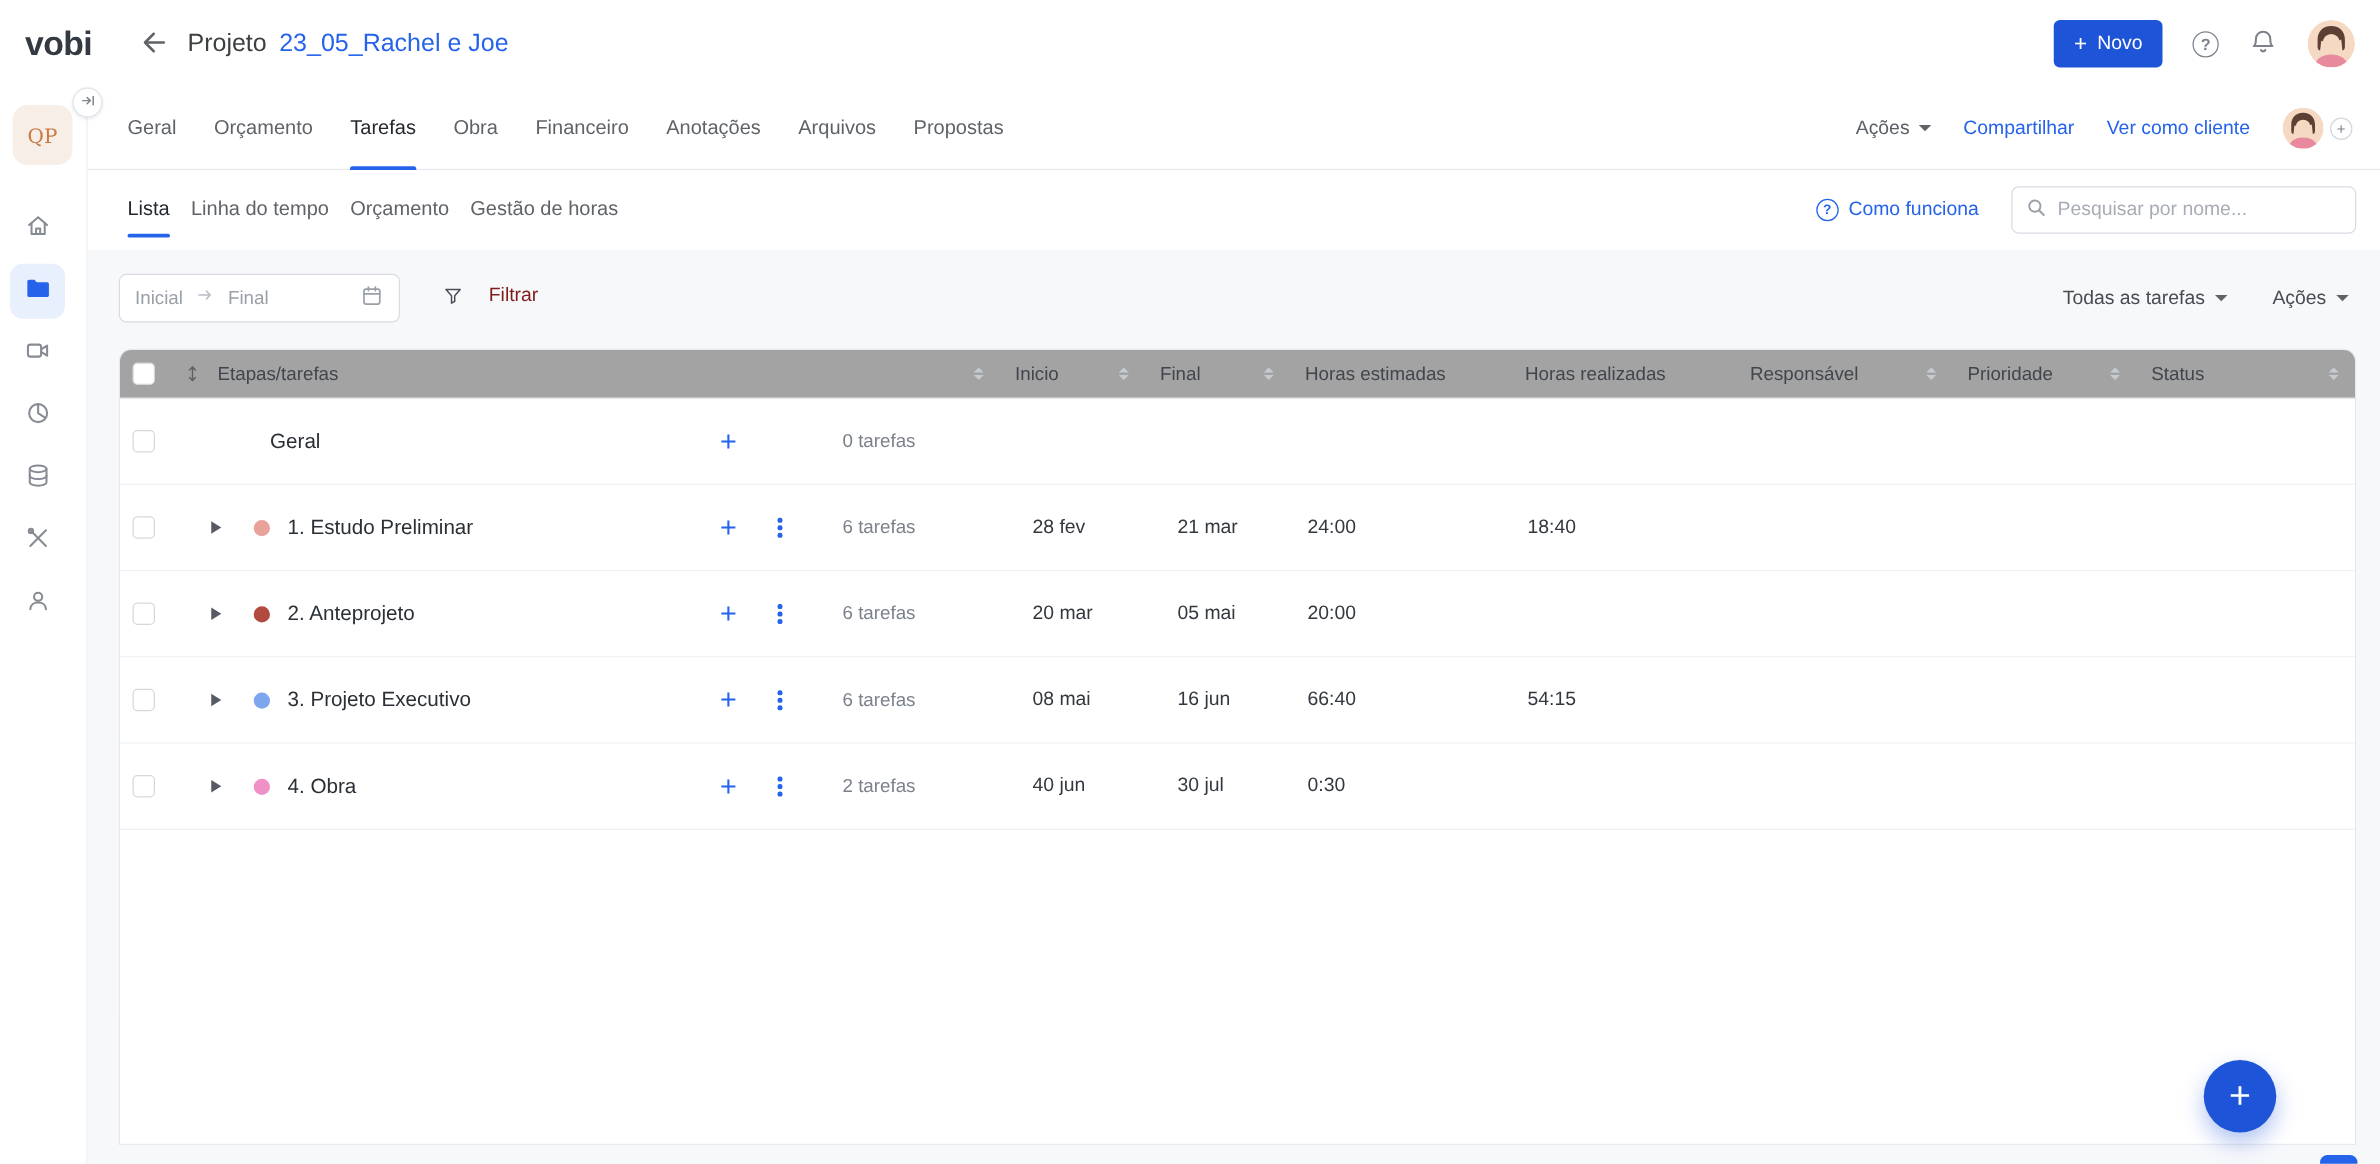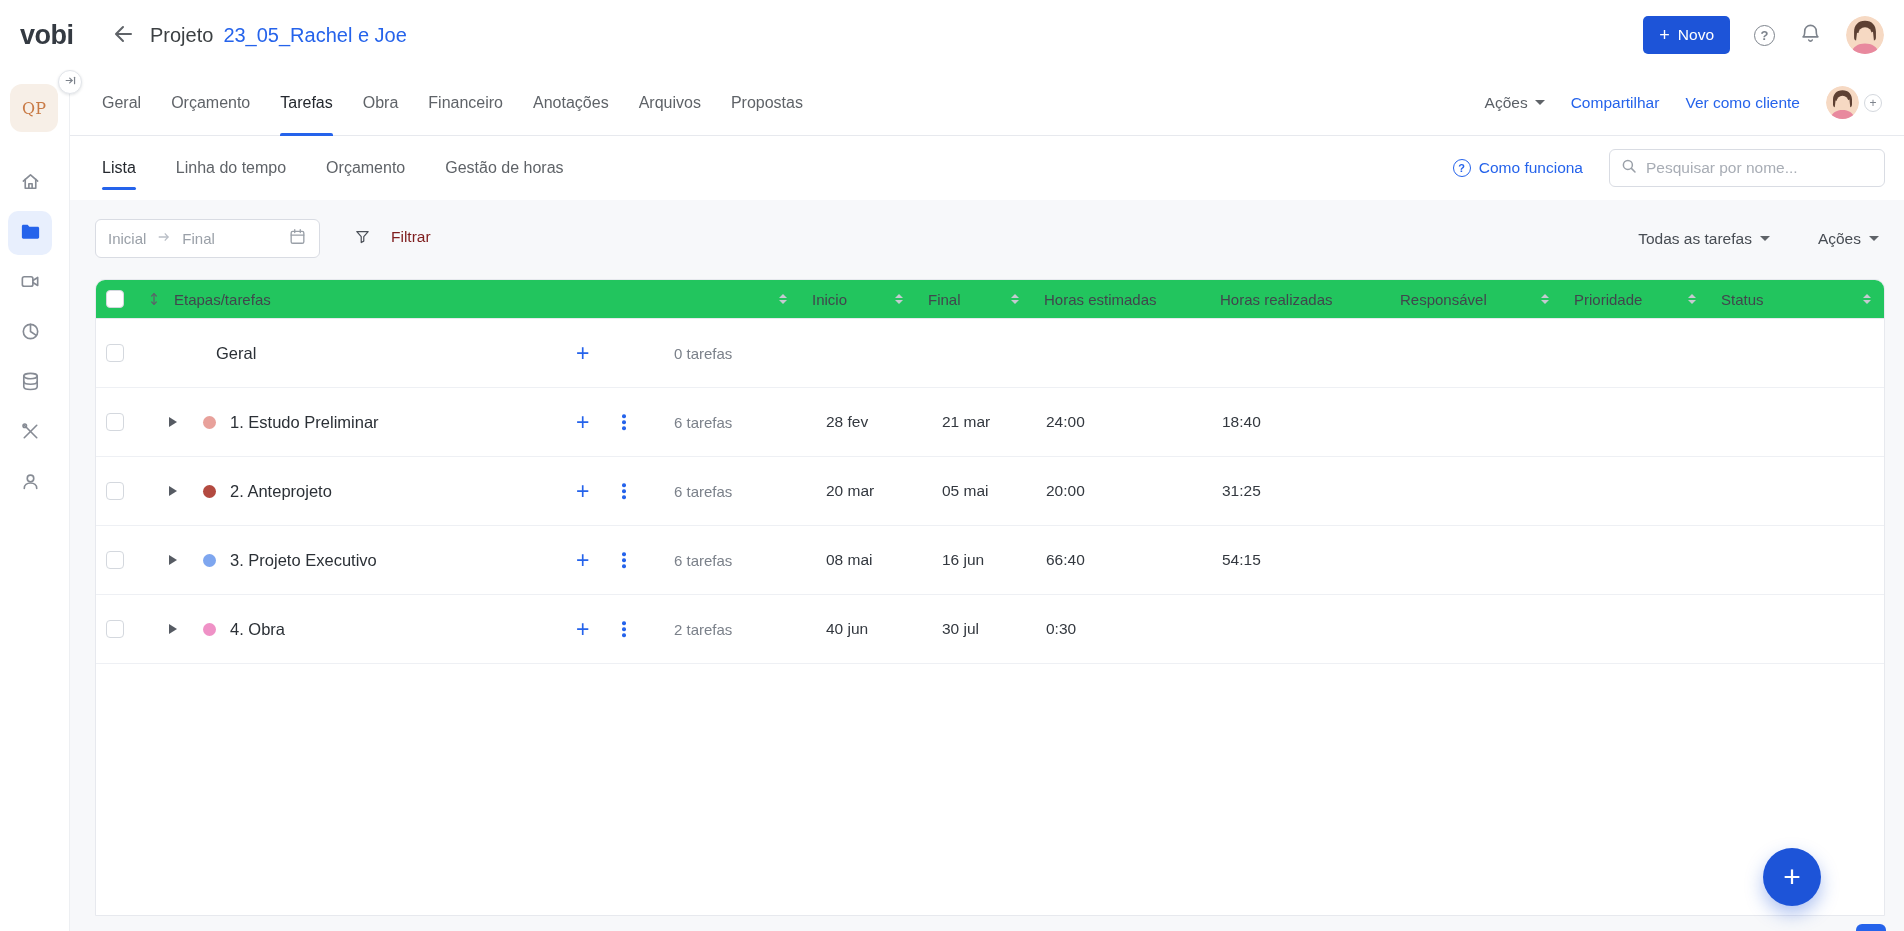--- a/index.html
+++ b/index.html
@@ -82,21 +82,21 @@
     width:18px; height:18px; border-radius:50%; background:#fff; border:1px solid #d4d8de;
     color:#7d838c; font-size:12px; display:flex; align-items:center; justify-content:center;
     margin-left:5px; cursor:pointer;
   }
 
   
   .subhead {
     position:absolute; left:70px; top:136px; right:0; height:64px; background:#fff;
     display:flex; align-items:stretch; padding:0 19px 0 32px;
   }
-  .subtabs { display:flex; gap:40px; align-items:stretch;text-align:center; }
+  .subtabs { display:flex; gap:17px; align-items:stretch;text-align:center; }
   .subtab { position:relative; display:flex; align-items:center; font-size:16px; color:#5f6368; cursor:pointer; }
   .subtab.active { color:#24282e; }
   .subtab.active::after {
     content:""; position:absolute; left:0; right:0; bottom:10px; height:3px;
     background:#2563eb; border-radius:2px;
   }
   .subhead-right { margin-left:auto; display:flex; align-items:center; gap:26px; }
   .help-link { display:flex; align-items:center; gap:8px; color:#2563eb; font-size:15.5px; cursor:pointer; }
   .q-circle.blue { width:18px; height:18px; border-color:#2563eb; color:#2563eb; font-size:11px; border-width:1.4px; }
   .search-box {
@@ -111,30 +111,30 @@
   
   .content { position:absolute; left:70px; top:200px; right:0; bottom:0; padding:19px 19px 0 25px; }
   .filter-row { display:flex; align-items:center; height:39px; }
   .date-range {
     width:225px; height:39px; background:#fff; border:1px solid #d9dce3; border-radius:6px;
     display:flex; align-items:center; padding:0 12px; gap:10px; cursor:pointer;
   }
   .date-ph { color:#9aa0a8; font-size:15px; }
   .filter-btn { margin-left:34px; display:flex; gap:20px; font-size:15.5px; color:#7f1d1d;
     background:none; border:none; cursor:pointer; font-family:inherit; }
-  .right-filters { margin-left:auto; display:flex; align-items:center; gap:48px; margin-right:6px; }
+  .right-filters { margin-left:auto; display:flex; align-items:center; gap:36px; margin-right:6px; }
   .dd-dark { display:flex; align-items:center; gap:8px; font-size:15.5px; color:#474c53; cursor:pointer; }
 
   
   .table-card {
     margin-top:21px; background:#fff; border:1px solid #e7e9ee; border-radius:10px 10px 0 0;
     height:637px; overflow:hidden;
   }
   .t-grid { display:grid; grid-template-columns:704px 116px 116px 176px 180px 174px 147px 1fr; }
-  .t-head { height:39px; background:#22c55e; border-bottom:1px solid #e7e9ee; }
+  .t-head { height:39px; background:#a3a3a3; border-bottom:1px solid #e7e9ee; }
   .t-head .hcell { display:flex; align-items:center; padding-left:12px; font-size:15px; font-weight:500; color:#41464d; }
   .t-head .hcell-name { padding-left:10px; }
   .sort { display:flex; flex-direction:column; gap:2px; margin-left:auto; margin-right:13px; cursor:pointer; }
   .sort i { display:block; width:0; height:0; border-left:4px solid transparent; border-right:4px solid transparent; }
   .sort .up { border-bottom:4px solid #c6cad1; }
   .sort .dn { border-top:4px solid #c6cad1; }
   .checkbox {
     width:18px; height:18px; border:1.5px solid #d4d8de; border-radius:4px; background:#fff;
     flex:none; cursor:pointer;
   }
@@ -503,21 +503,20 @@
           <span class="kebab">
               <i></i>
               <i></i>
               <i></i>
             </span>
           <span class="task-count">6 tarefas</span>
         </div>
         <div class="cell cell-date">20 mar</div>
         <div class="cell cell-date">05 mai</div>
         <div class="cell cell-hours">20:00</div>
-        <div class="cell cell-hours">31:25</div>
         <div class="cell cell-empty"></div>
         <div class="cell cell-empty"></div>
         <div class="cell cell-empty"></div>
       </div>
 
       <div class="t-grid t-row">
         <div class="cell cell-name">
           <span class="checkbox"></span>
           <i class="expander"></i>
           <span class="stage-dot" style="background: rgb(126, 166, 239);"></span>

